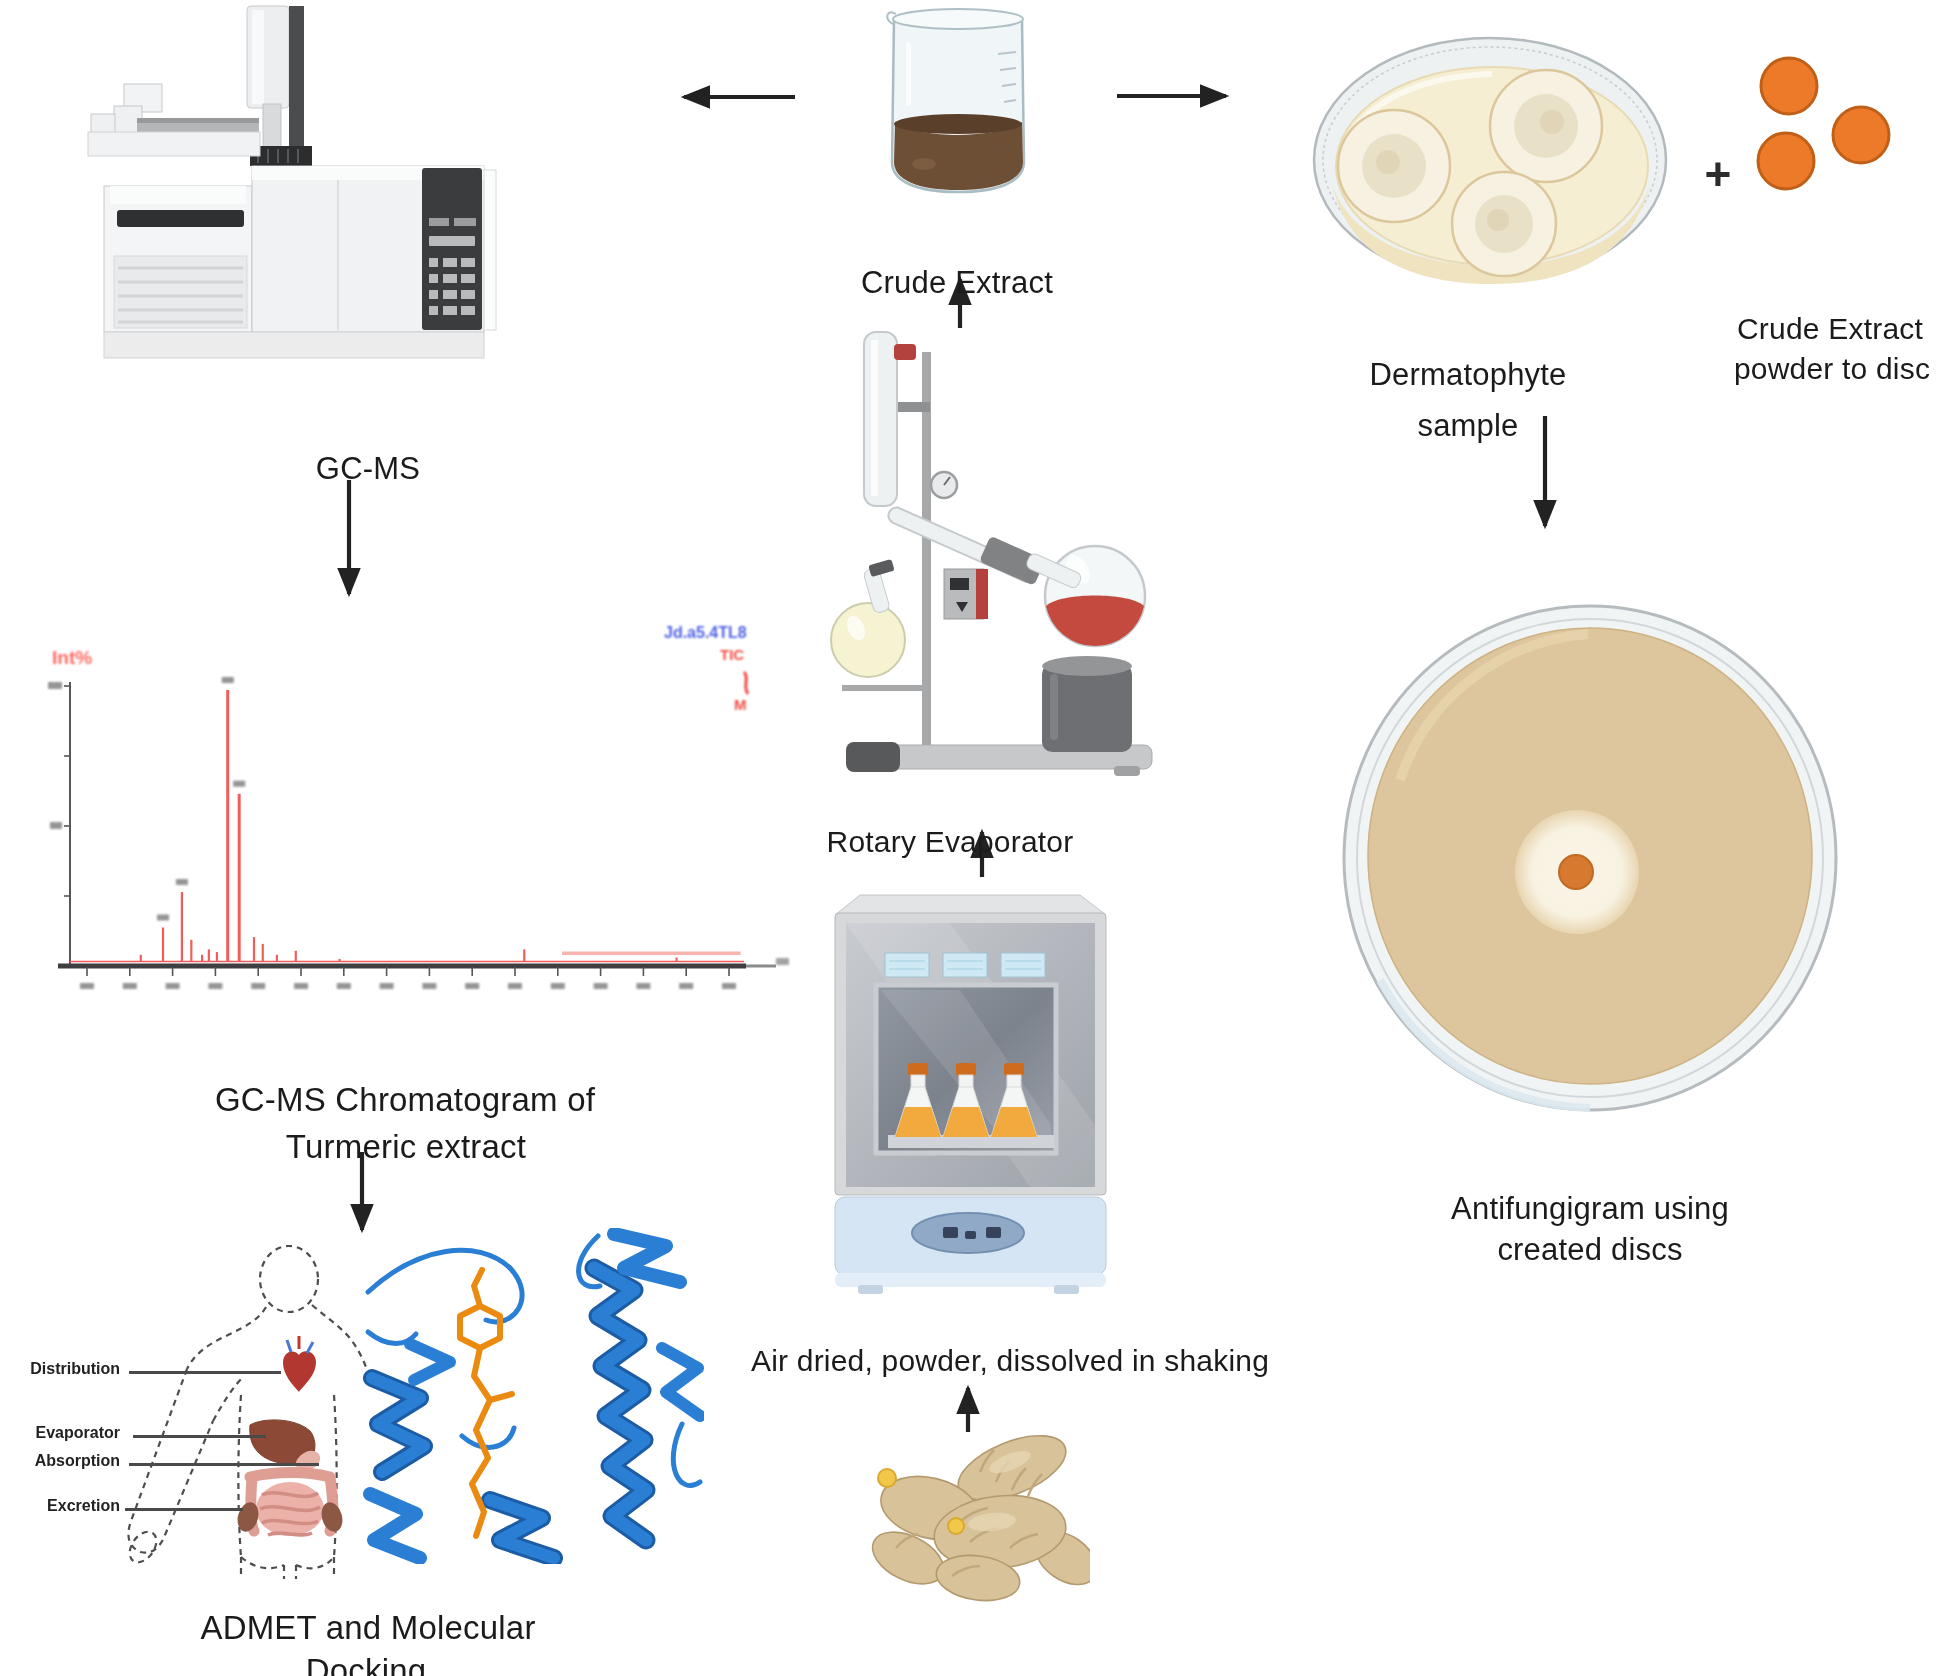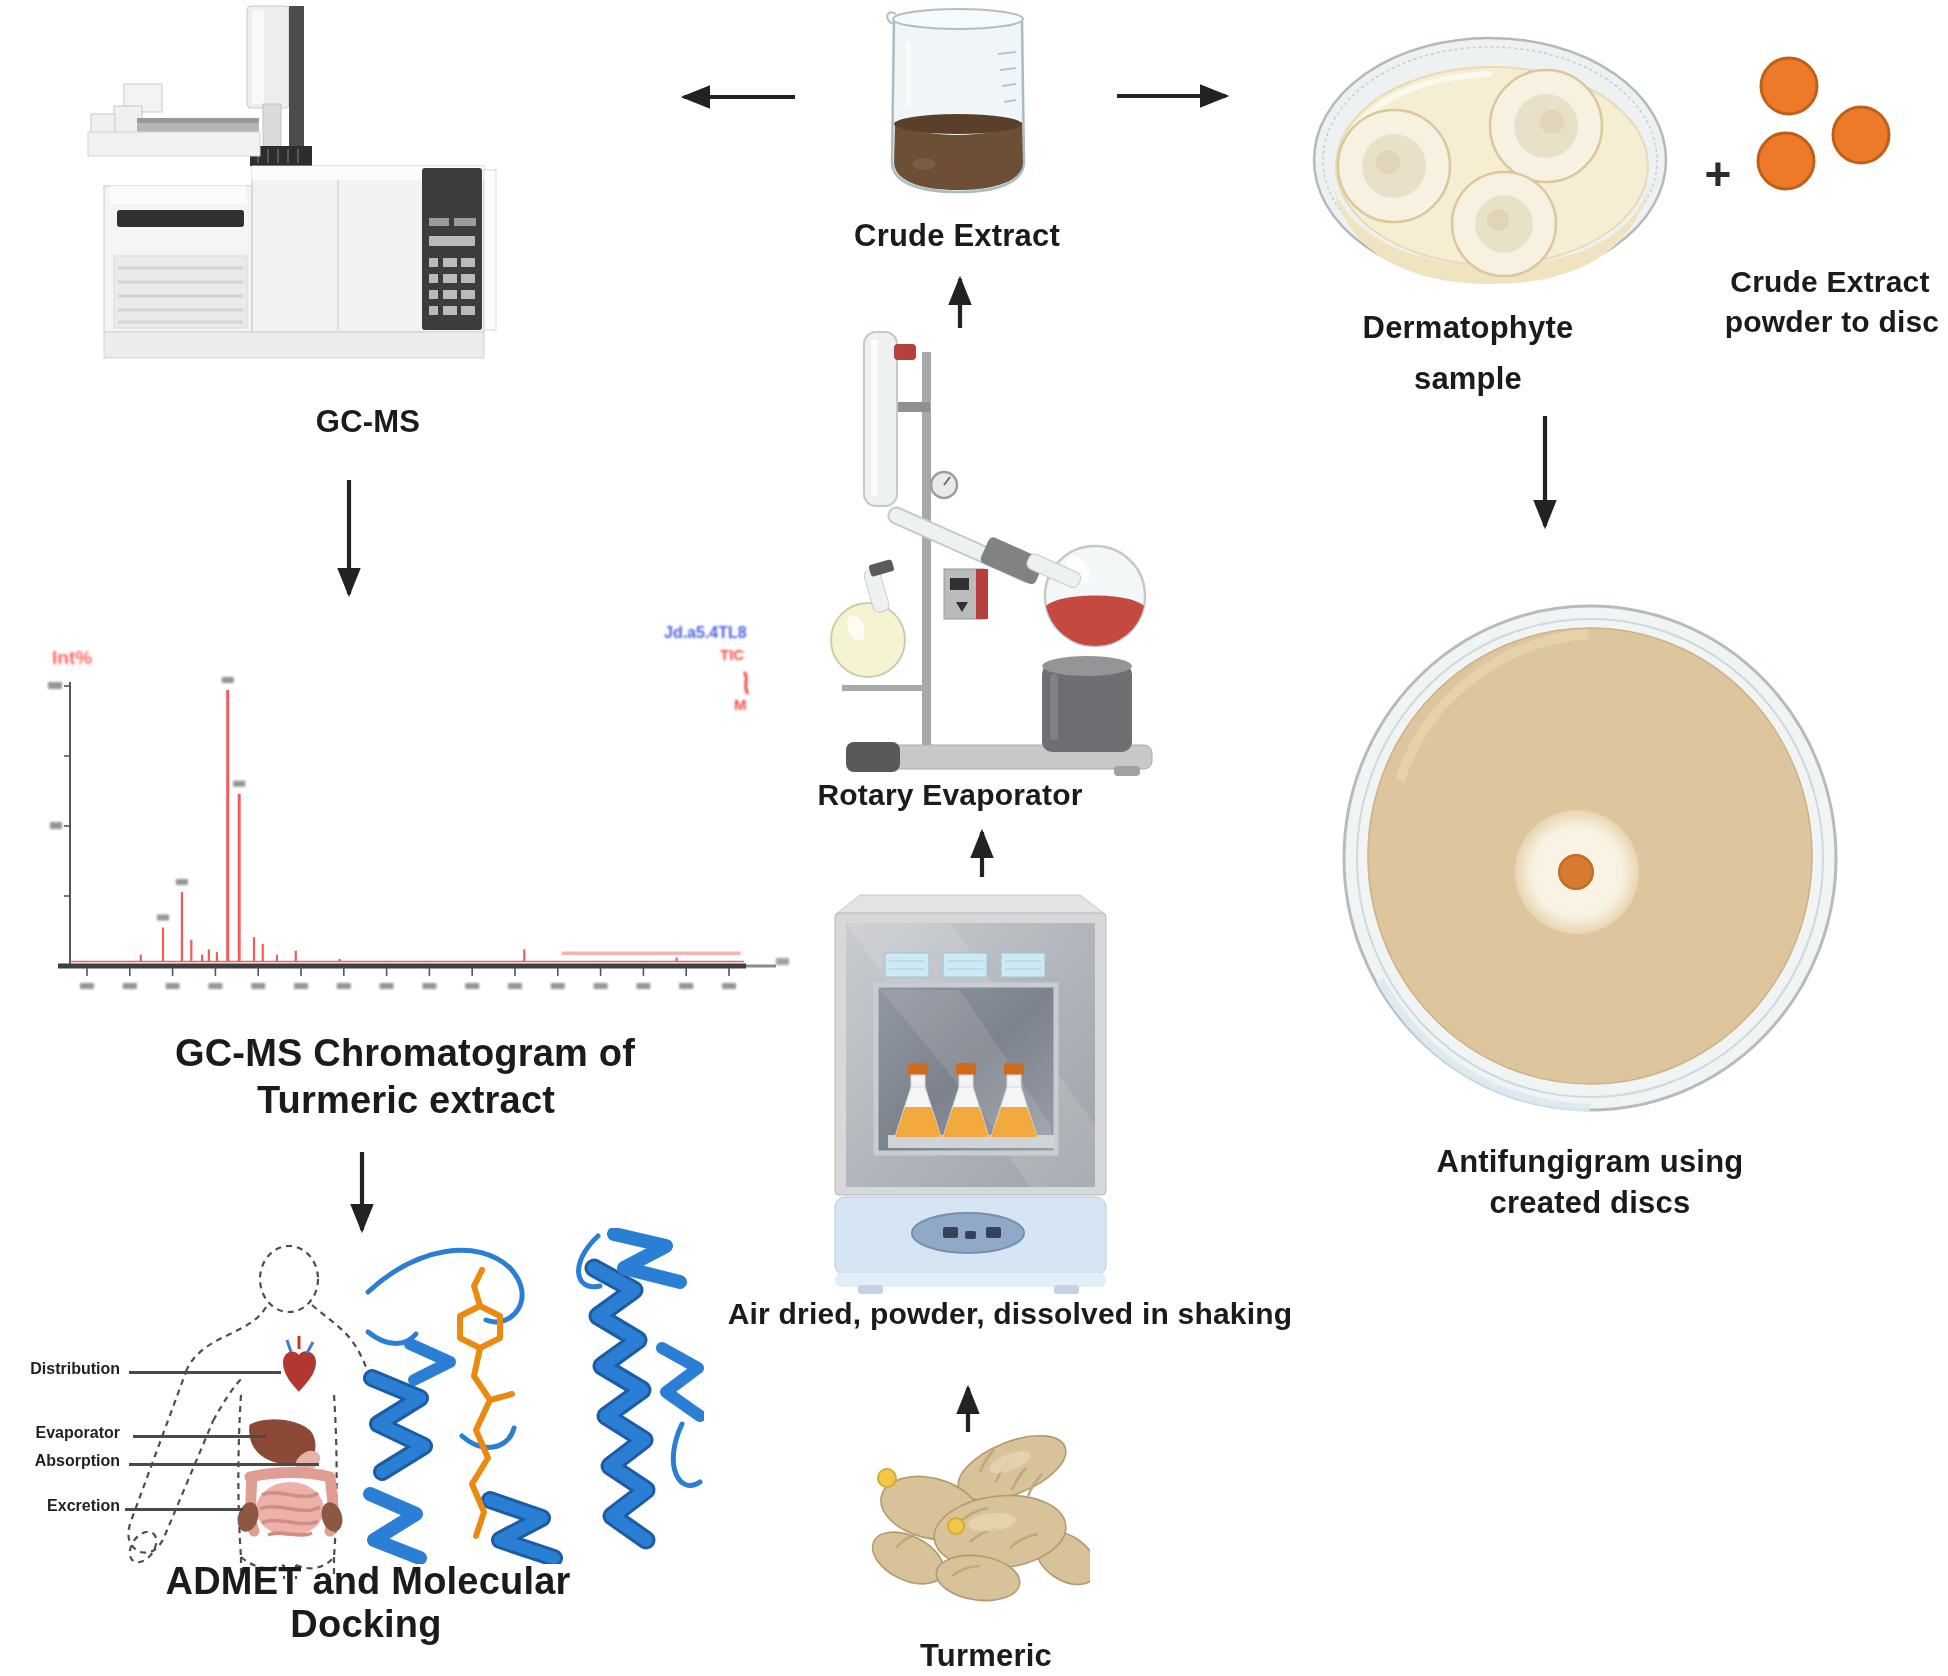--- a/index.html
+++ b/index.html
@@ -1,21 +1,21 @@
 <!DOCTYPE html>
 <html><head>
 <meta charset="utf-8">
 <style>
   html,body{margin:0;padding:0;background:#ffffff;}
   #canvas{position:relative;width:1948px;height:1676px;background:#ffffff;overflow:hidden;
           font-family:"Liberation Sans","DejaVu Sans",sans-serif;}
   .abs{position:absolute;}
-  .cap{position:absolute;transform:translate(-50%,-50%);font-weight:bold;color:#1b1b1b;
-       white-space:nowrap;text-align:center;letter-spacing:.2px;}
-  .cap30{font-size:30px;} .cap31{font-size:31px;} .cap33{font-size:38px;}
+  .cap{position:absolute;transform:translate(-50%,-50%);font-weight:normal;color:#1b1b1b;
+       white-space:nowrap;text-align:center;letter-spacing:.2px;margin-top:47px;}
+  .cap30{font-size:30px;} .cap31{font-size:31px;} .cap33{font-size:33px;}
   .organ-label{position:absolute;left:0;width:120px;text-align:right;font-weight:bold;
        font-size:16px;color:#222;white-space:nowrap;}
   .leader{position:absolute;height:3px;background:#4a4a4a;}
   .plus{position:absolute;transform:translate(-50%,-50%);font-size:46px;font-weight:bold;color:#2b2b2b;}
   .blurtxt{filter:blur(1px);opacity:.9;}
   svg{display:block;}
 </style>
 </head>
 <body>
 

